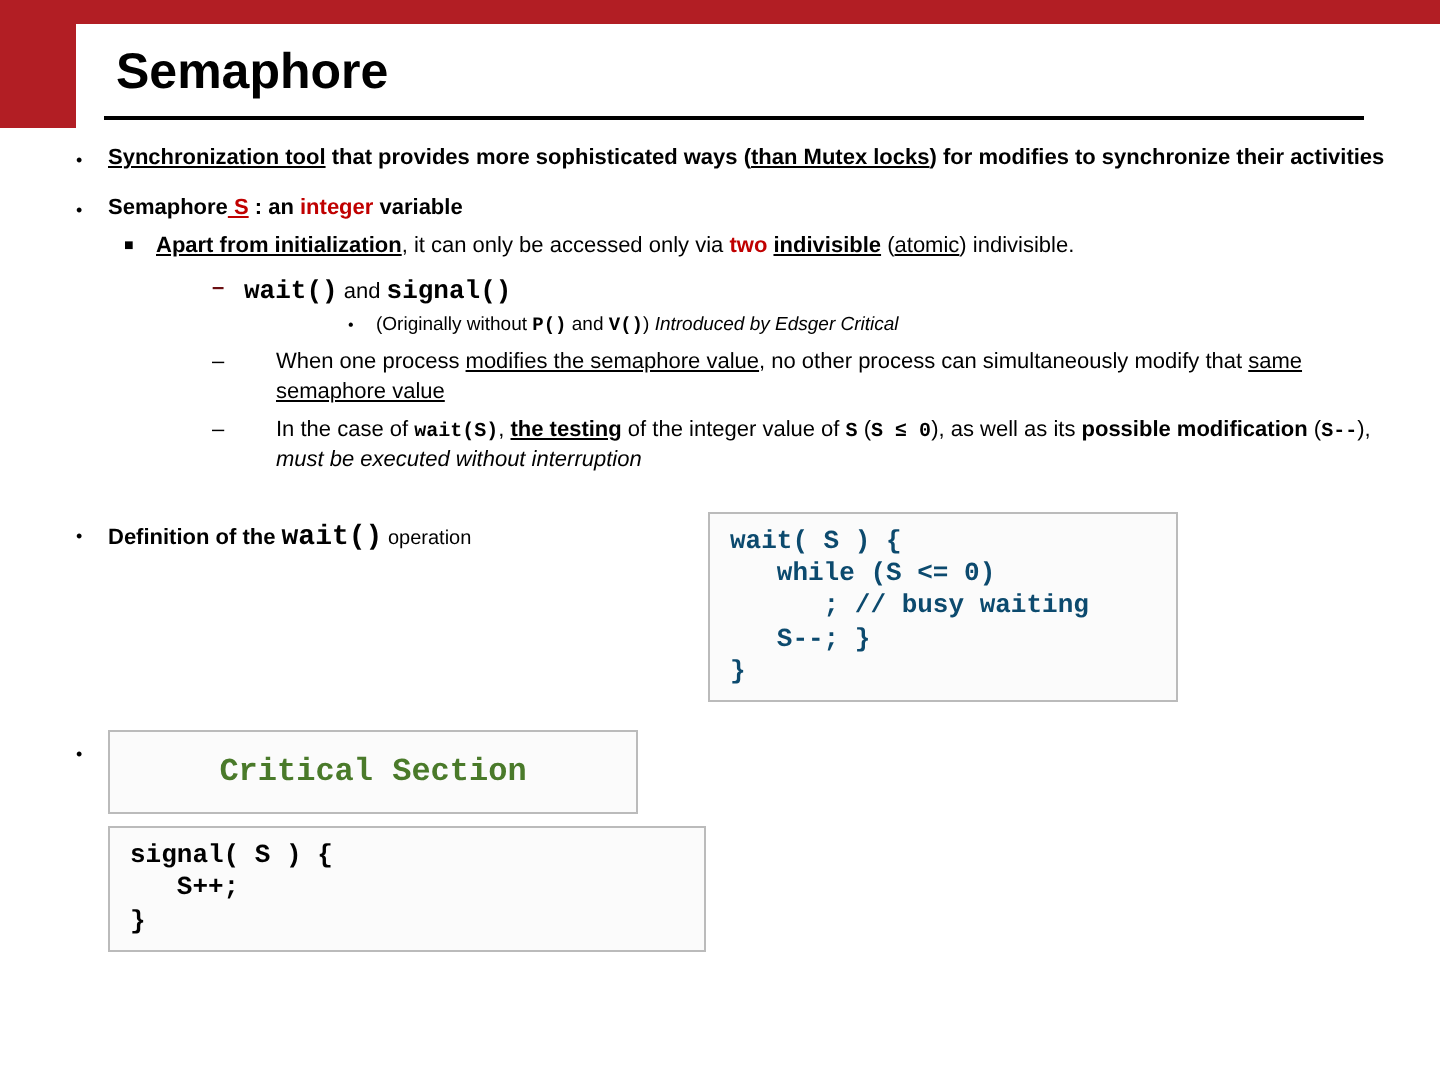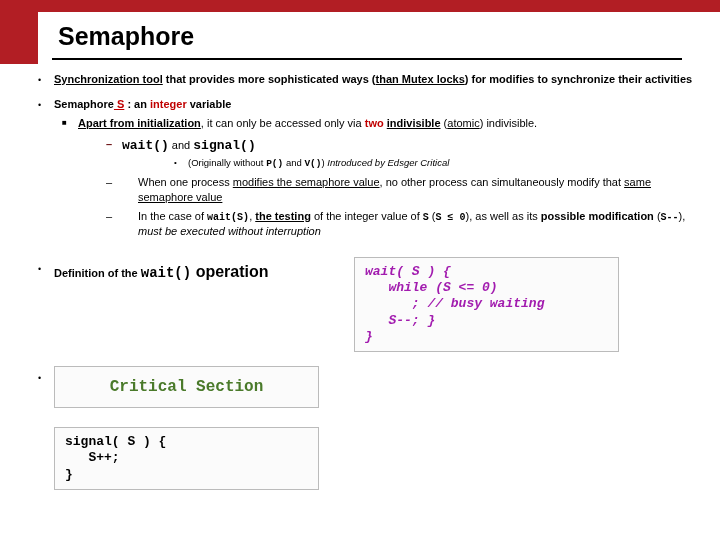--- a/index.html
+++ b/index.html
@@ -68,35 +68,35 @@
   .b3b .body { flex: 1; margin-left: 16px; }
   .bold { font-weight: bold; text-align: center; }
   .red { color: #c00000; }
   .mono { font-family: "Courier New", monospace; font-weight: bold; }
   .ul { text-decoration: underline; }
   .italic { font-style: italic; }
   .def-row { display: flex; margin-top: 14px; align-items: flex-start; }
   .def-row .dot { width: 16px; flex-shrink: 0; font-size: 9px; padding-top: 6px; }
   .def-row .label { flex: 0 0 300px; font-weight: bold; font-size: 11px; padding-top: 4px; }
   .def-row .label .op { font-family: "Courier New", monospace; font-size: 14px; }
-  .def-row .label .opword { font-size: 16px; font-weight: bold; text-align: center; }
+  .def-row .label .opword { font-size: 10px; font-weight: normal; text-align: center; }
   .code-box {
     border: 1px solid #bbb;
     background: #fbfbfb;
     font-family: "Courier New", monospace;
     font-size: 13px;
     font-weight: bold;
     padding: 6px 10px;
     white-space: pre;
     line-height: 1.25;
   }
-  .code-box.gold { color: #a21caf; width: 265px; font-style: italic; }
+  .code-box.gold { color: #0c4a6e; width: 235px; }
   .code-box.green { color: #4a7a2a; width: 265px; font-size: 16px; text-align: center; padding: 10px 0; }
-  .code-box.black { color: #000; width: 265px; }
-  .stack-right { display: flex; flex-direction: column; gap: 19px; }
+  .code-box.black { color: #000; width: 299px; }
+  .stack-right { display: flex; flex-direction: column; gap: 6px; }
 </style>
 </head>
 <body>
 
 <div class="top-bar"></div>
 <div class="red-corner"></div>
 <div class="title">Semaphore</div>
 <div class="title-underline"></div>
 
 <div class="content">

